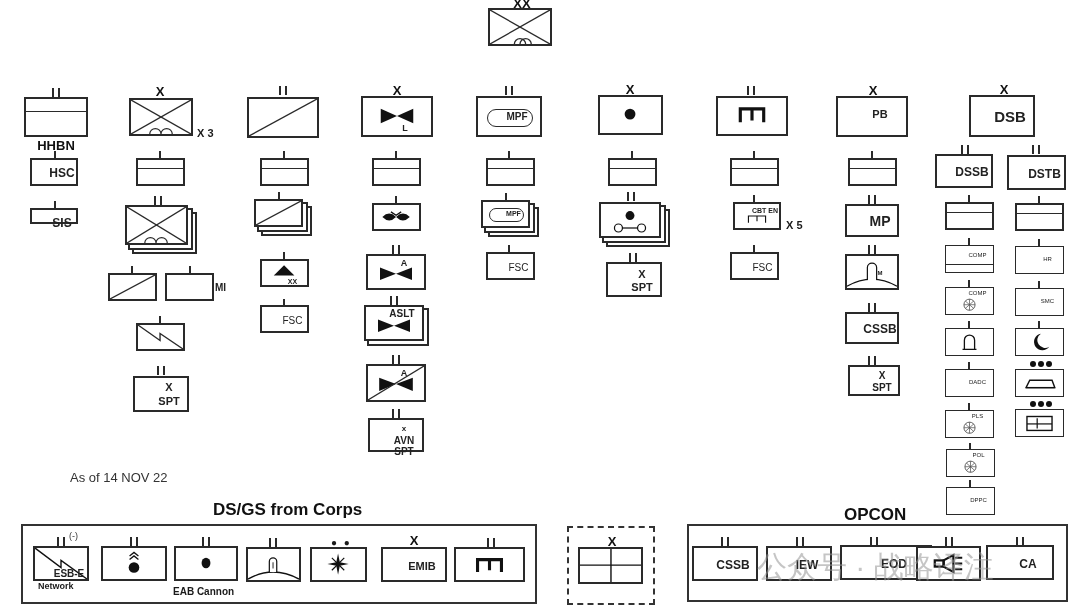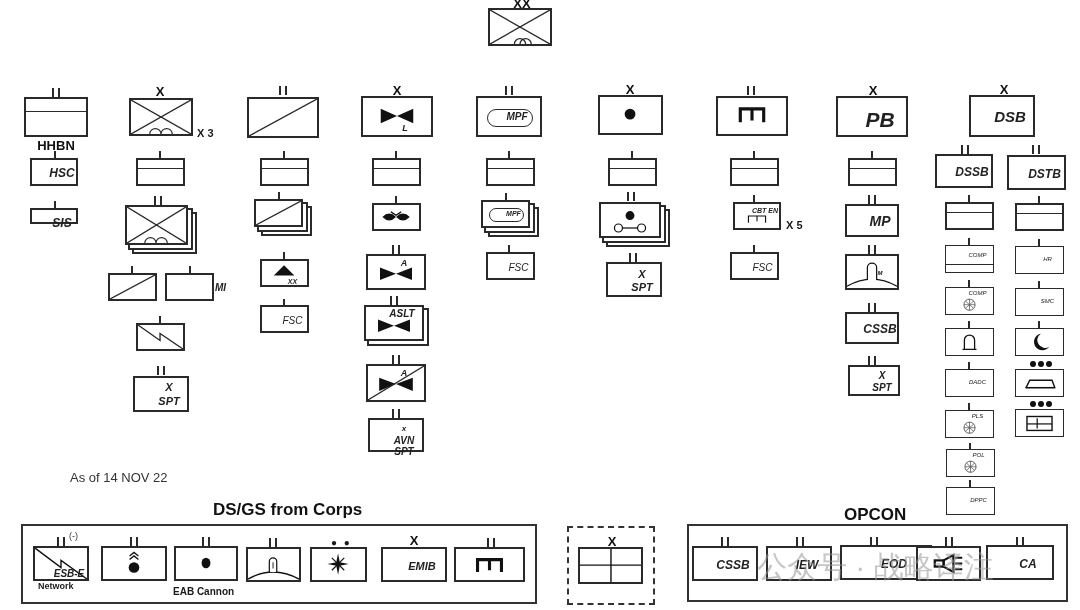--- a/index.html
+++ b/index.html
@@ -5,21 +5,21 @@
   html,body{margin:0;padding:0;background:#fff;}
   body{width:1080px;height:610px;position:relative;overflow:hidden;font-family:"Liberation Sans",sans-serif;color:#1a1a1a;}
   .u{position:absolute;box-sizing:border-box;border:2px solid #2a2a2a;background:#fff;}
   .u.thin{border-width:1.6px;}
   .stack1{box-shadow:4px 4px 0 -1px #fff,4px 4px 0 1px #2a2a2a;}
   .stack2{box-shadow:4px 4px 0 -1px #fff,4px 4px 0 1px #2a2a2a,8px 8px 0 -1px #fff,8px 8px 0 1px #2a2a2a;}
   .hq::after{content:"";position:absolute;left:0;right:0;top:32%;border-top:1.6px solid #2a2a2a;}
   .ech{position:absolute;font-weight:bold;font-size:13px;line-height:13px;text-align:center;color:#111;}
   .ech.tick{width:2px;height:7px;background:#2a2a2a;}
   .ech.bars{width:8px;height:9px;border-left:2px solid #2a2a2a;border-right:2px solid #2a2a2a;box-sizing:border-box;}
-  .lbl{position:absolute;left:16px;right:0;text-align:center;font-weight:bold;color:#222;font-style:italic;}
+  .lbl{position:absolute;left:16px;right:0;text-align:center;font-weight:bold;color:#222;}
   .svgfill{position:absolute;left:0;top:0;width:100%;height:100%;}
   .ttl{position:absolute;font-weight:bold;color:#111;}
   .frame{position:absolute;box-sizing:border-box;border:2px solid #333;}
   .mult{position:absolute;font-weight:bold;font-size:11px;}
   .wm{position:absolute;color:rgba(150,150,150,0.55);font-size:30px;}
 </style>
 </head>
 <body>
 
 <div class="ech" style="left:510px;top:-3px;width:24px;">XX</div>
@@ -214,21 +214,21 @@
     </svg>
 </div>
 <div class="mult" style="left:786px;top:219px;">X 5</div>
 <div class="ech tick" style="left:753px;top:245px;"></div>
 <div class="u" style="left:730px;top:252px;width:49px;height:28px;">
   <div class="lbl" style="top:8px;font-size:10px;font-weight:normal;">FSC</div>
 </div>
 
 <div class="ech" style="left:865px;top:84px;width:16px;">X</div>
 <div class="u" style="left:836px;top:96px;width:72px;height:41px;">
-  <div class="lbl" style="top:10px;font-size:21px;">PB</div>
+  <div class="lbl" style="top:10px;font-size:11px;">PB</div>
 </div>
 <div class="ech tick" style="left:871px;top:151px;"></div>
 <div class="u hq" style="left:848px;top:158px;width:49px;height:28px;"></div>
 <div class="ech bars" style="left:868px;top:195px;"></div>
 <div class="u" style="left:845px;top:204px;width:54px;height:33px;">
   <div class="lbl" style="top:7px;font-size:14px;">MP</div>
 </div>
 <div class="ech bars" style="left:868px;top:245px;"></div>
 <div class="u" style="left:845px;top:254px;width:54px;height:36px;">
   <svg class="svgfill" viewBox="0 0 54 36" preserveAspectRatio="none">

